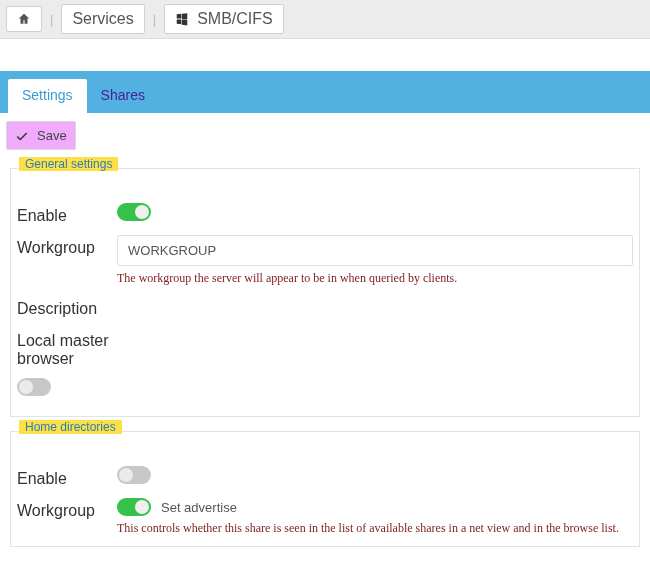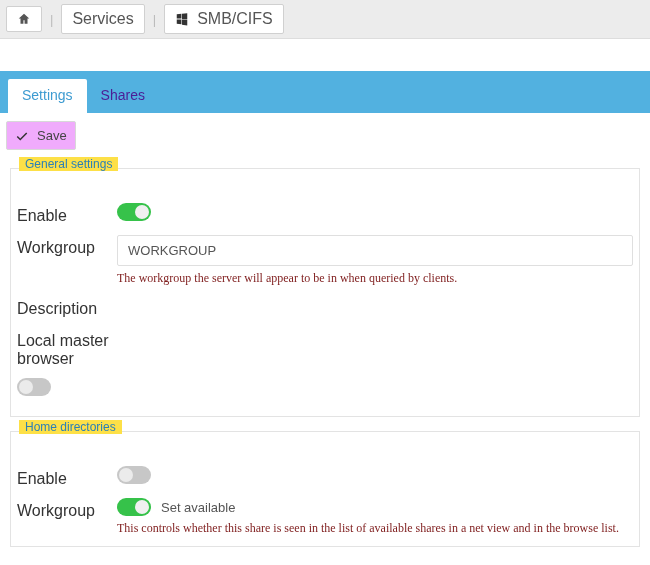--- a/index.html
+++ b/index.html
@@ -255,18 +255,18 @@
     </div>
   </div>
 
   <div class="row" style="margin-bottom:0;">
     <div class="row-label">Workgroup</div>
     <div class="row-control">
       <div class="hline">
         <div class="toggle on">
             <div class="knob"></div>
           </div>
-        <span class="side-text">Set available</span>
+        <span class="side-text">Set advertise</span>
       </div>
       <div class="hint">This controls whether this share is seen in the list of available shares in a net view and in the browse list.</div>
     </div>
   </div>
 </div>
 
 </body></html>

